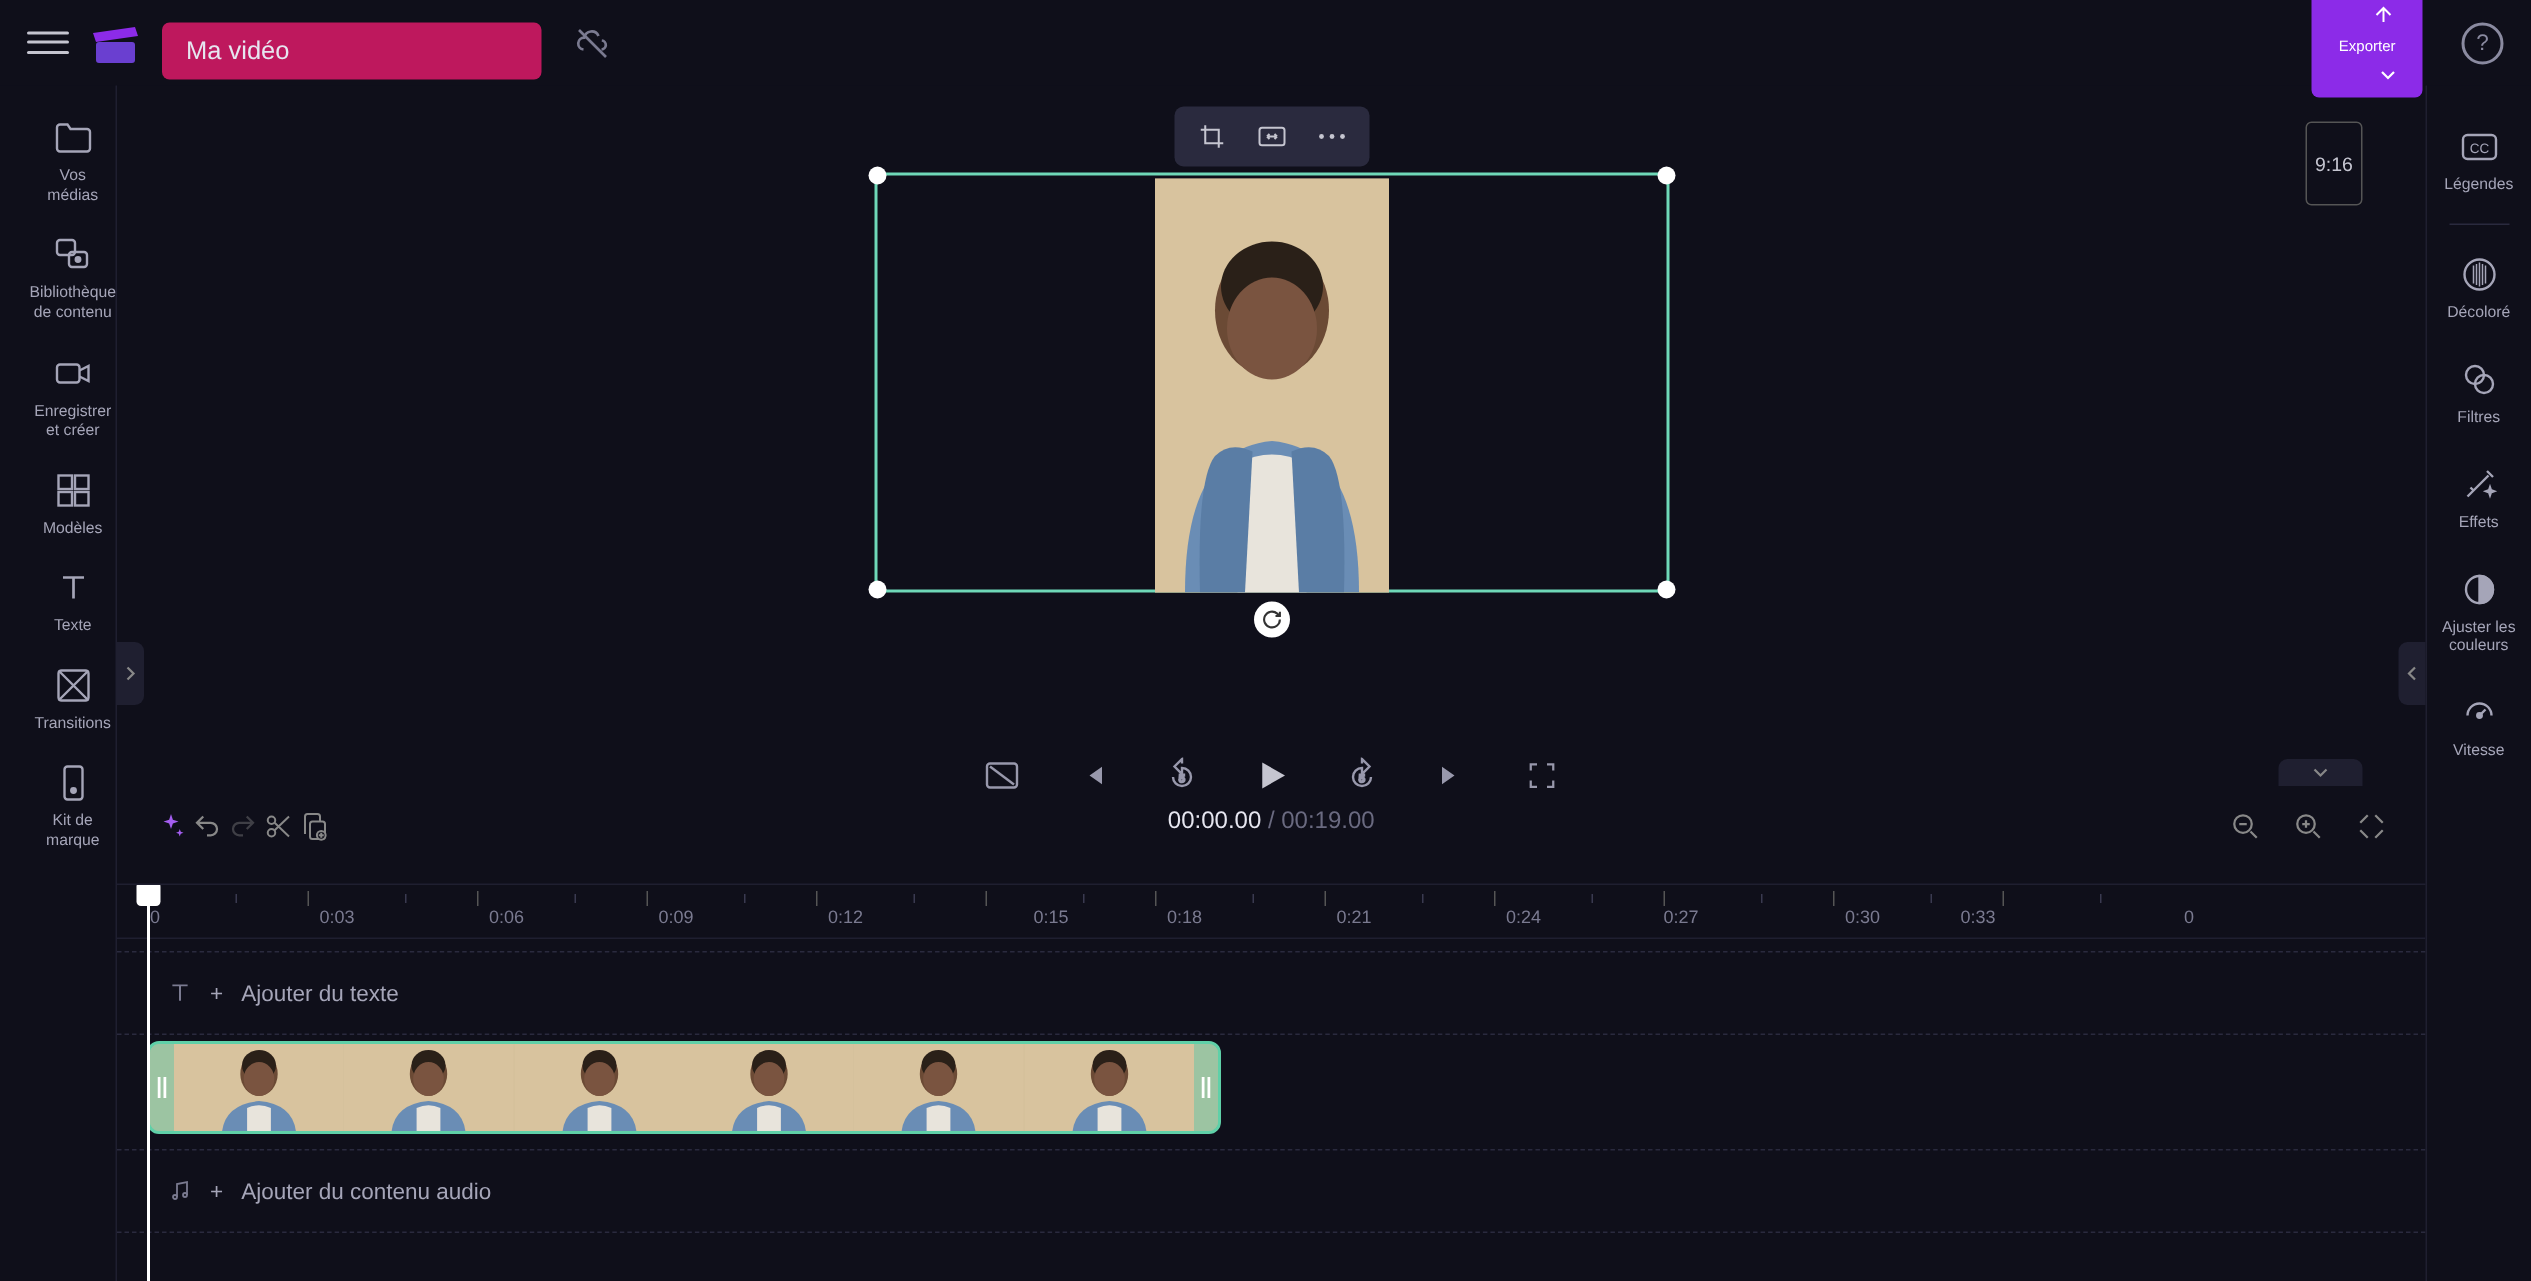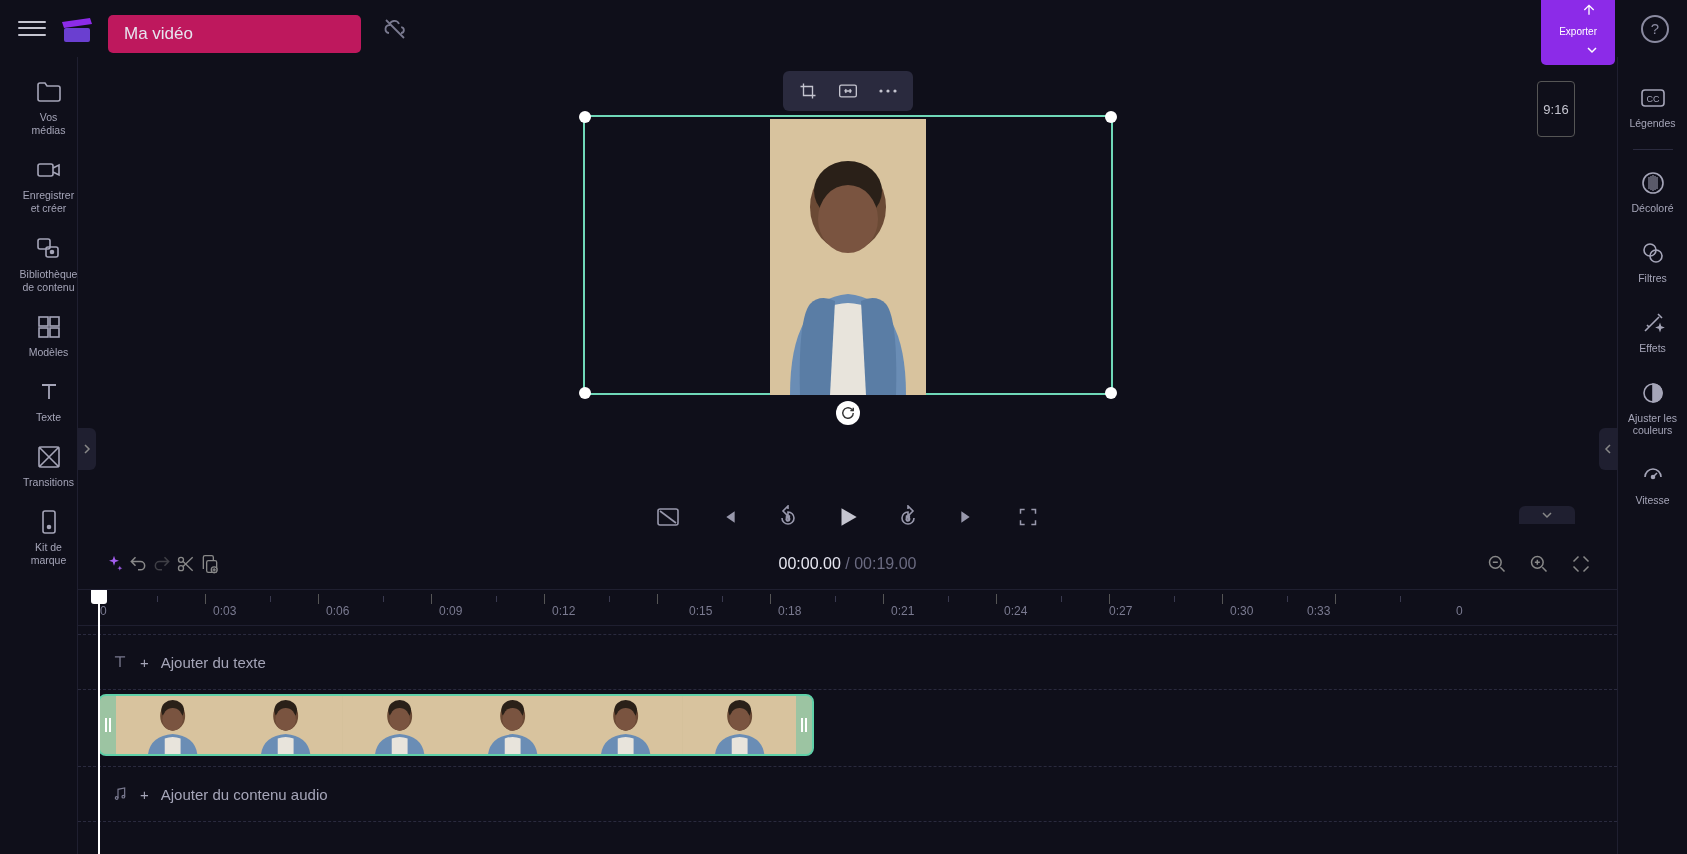--- a/index.html
+++ b/index.html
@@ -184,21 +184,20 @@
 .pb-btn {
   width: 30px; height: 30px;
   display: flex; align-items: center; justify-content: center;
   cursor: pointer; color: #9898ac;
 }
 
 
 .tl-toolbar {
   height: 50px;
   display: flex;
-  align-items: center;
   padding: 0 24px;
   position: relative;
 }
 .tl-toolbar .tb-btn {
   width: 24px; height: 24px;
   display: flex; align-items: center; justify-content: center;
   cursor: pointer; color: #888;
 }
 .tl-toolbar .tb-btn.purple { color: #a45ef0; }
 .time-display {
@@ -407,36 +406,36 @@
     <div class="left-item">
       <div class="ic">
         <svg width="26" height="22" viewBox="0 0 26 22" fill="none" stroke="#a5a5b8" stroke-width="1.6">
             <path d="M2 4a2 2 0 0 1 2-2h5l2 3h11a2 2 0 0 1 2 2v11a2 2 0 0 1-2 2H4a2 2 0 0 1-2-2V4z"></path>
           </svg>
       </div>
       <span>Vos médias</span>
     </div>
     <div class="left-item">
       <div class="ic">
-        <svg width="26" height="20" viewBox="0 0 26 20" fill="none" stroke="#a5a5b8" stroke-width="1.6">
-            <rect x="2" y="4" width="15" height="12" rx="2"></rect>
-            <path d="M17 8l6-3v10l-6-3"></path>
-          </svg>
-      </div>
-      <span>Enregistrer et créer</span>
-    </div>
-    <div class="left-item">
-      <div class="ic">
         <svg width="26" height="24" viewBox="0 0 26 24" fill="none" stroke="#a5a5b8" stroke-width="1.6">
             <rect x="2" y="2" width="12" height="10" rx="2"></rect>
             <rect x="10" y="10" width="12" height="10" rx="2"></rect>
             <circle cx="16" cy="15" r="1.5" fill="#a5a5b8"></circle>
           </svg>
       </div>
       <span>Bibliothèque de contenu</span>
+    </div>
+    <div class="left-item">
+      <div class="ic">
+        <svg width="26" height="20" viewBox="0 0 26 20" fill="none" stroke="#a5a5b8" stroke-width="1.6">
+            <rect x="2" y="4" width="15" height="12" rx="2"></rect>
+            <path d="M17 8l6-3v10l-6-3"></path>
+          </svg>
+      </div>
+      <span>Enregistrer et créer</span>
     </div>
     <div class="left-item">
       <div class="ic">
         <svg width="24" height="24" viewBox="0 0 24 24" fill="none" stroke="#a5a5b8" stroke-width="1.6">
             <rect x="2" y="2" width="9" height="9"></rect>
             <rect x="13" y="2" width="9" height="9"></rect>
             <rect x="2" y="13" width="9" height="9"></rect>
             <rect x="13" y="13" width="9" height="9"></rect>
           </svg>
       </div>

